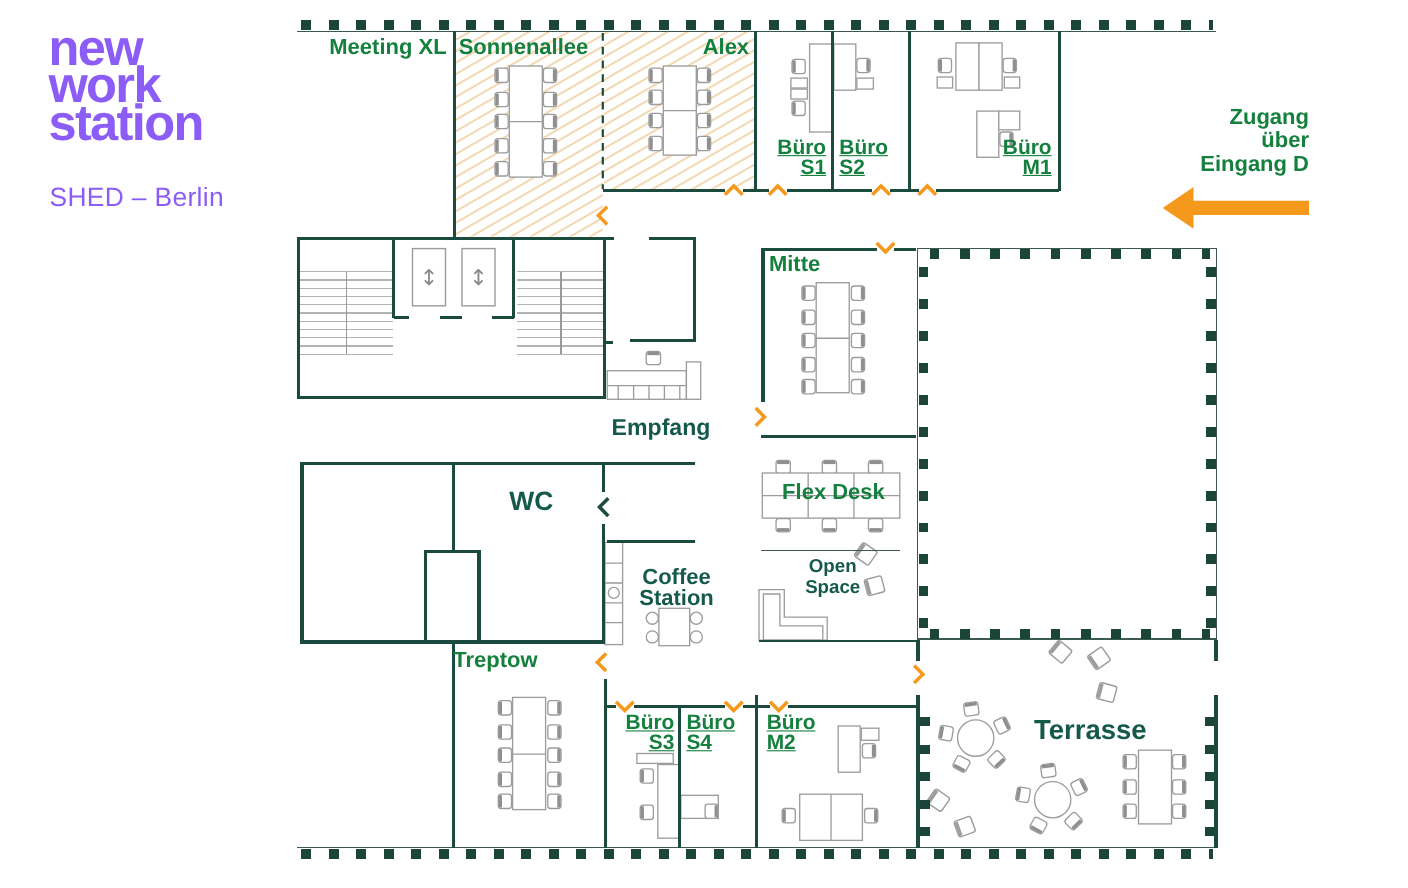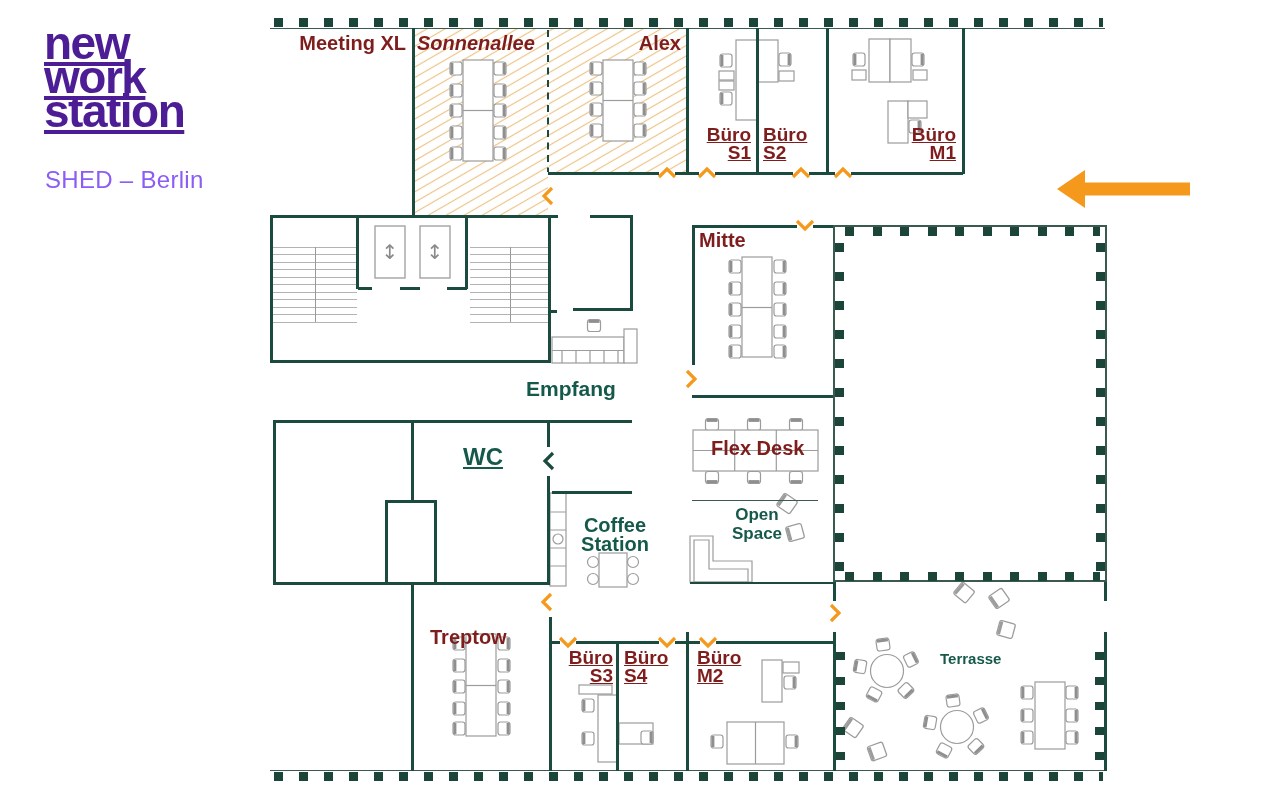--- a/index.html
+++ b/index.html
@@ -2,31 +2,31 @@
 <html><head>
 <meta charset="utf-8">
 <style>
   html,body{margin:0;padding:0;background:#ffffff;}
   body{width:1280px;height:807px;position:relative;overflow:hidden;
        font-family:"Liberation Sans", sans-serif;}
   #plan{position:absolute;left:0;top:0;width:1280px;height:807px;}
   svg{position:absolute;left:0;top:0;}
   .lbl{position:absolute;font-weight:bold;white-space:nowrap;line-height:1.05;}
   .lbl span{display:block;}
-  .o{color:#7f1d1d;}
+  .o{color:#15803d;}
   .g{color:#15594B;}
   .r{text-align:right;}
   .c{text-align:center;}
   .s20{font-size:20px;}
   .s21{font-size:21px;}
   .s24{font-size:24px;}
   .two{font-size:19px;line-height:17.5px;text-decoration:underline;}
   .zug{font-size:20px;line-height:21px;}
-  #logo{position:absolute;left:44px;top:26px;color:#4c1d95;font-weight:bold;
-        font-size:46px;line-height:34px;letter-spacing:-1.5px;text-decoration:underline;}
+  #logo{position:absolute;left:44px;top:26px;color:#8b5cf6;font-weight:bold;
+        font-size:46px;line-height:34px;letter-spacing:-1.5px;}
   #logo span{display:block;}
   #brand-sub{position:absolute;left:45px;top:166px;color:#8b5cf6;
         font-size:24px;font-weight:normal;letter-spacing:.3px;}
 </style>
 </head>
 <body>
 
 <div id="plan">
 
 <svg width="1280" height="807" viewBox="0 0 1280 807">
@@ -300,61 +300,66 @@
 </svg>
 
 <div id="logo">
   <span>new</span>
   <span>work</span>
   <span>station</span>
 </div>
 <div id="brand-sub">SHED – Berlin</div>
 
 <div class="lbl o s20" style="right:874px;top:33px;">Meeting XL</div>
-<div class="lbl o s20" style="left:417px;top:33px;font-style:italic;">Sonnenallee</div>
+<div class="lbl o s20" style="left:417px;top:33px;">Sonnenallee</div>
 <div class="lbl o s20" style="right:599px;top:33px;">Alex</div>
 
 <div class="lbl o two r" style="right:529px;top:126px;">
   <span>Büro</span>
   <span>S1</span>
 </div>
 <div class="lbl o two" style="left:763px;top:126px;">
   <span>Büro</span>
   <span>S2</span>
 </div>
 <div class="lbl o two r" style="right:324px;top:126px;">
   <span>Büro</span>
   <span>M1</span>
 </div>
 
+<div class="lbl o zug r" style="right:90px;top:97px;">
+  <span>Zugang</span>
+  <span>über</span>
+  <span>Eingang D</span>
+</div>
 
 <div class="lbl o s20" style="left:699px;top:230px;">Mitte</div>
-<div class="lbl g s21" style="left:526px;top:378px;">Empfang</div>
-<div class="lbl g s24" style="left:463px;top:444px;text-decoration:underline;">WC</div>
+<div class="lbl g s21" style="left:556px;top:378px;">Empfang</div>
+<div class="lbl g s24" style="left:463px;top:444px;">WC</div>
 
 <div class="lbl g c" style="left:579px;top:516px;width:72px;font-size:20px;line-height:19px;">
   <span>Coffee</span>
   <span>Station</span>
 </div>
 <div class="lbl g c" style="left:721px;top:505px;width:72px;font-size:17px;line-height:19px;">
   <span>Open</span>
   <span>Space</span>
 </div>
 
 <div class="lbl o s20" style="left:711px;top:438px;">Flex Desk</div>
-<div class="lbl o s20" style="left:430px;top:590px;margin-top:37px;">Treptow</div>
+<div class="lbl o s20" style="left:412px;top:590px;">Treptow</div>
 
 <div class="lbl o two r" style="right:667px;top:649px;">
   <span>Büro</span>
   <span>S3</span>
 </div>
 <div class="lbl o two" style="left:624px;top:649px;">
   <span>Büro</span>
   <span>S4</span>
 </div>
 <div class="lbl o two" style="left:697px;top:649px;">
   <span>Büro</span>
   <span>M2</span>
 </div>
 
-<div class="lbl g" style="left:940px;top:651px;font-size:15px;">Terrasse</div>
+<div class="lbl g" style="left:940px;top:651px;font-size:25px;">Terrasse</div>
 
 </div>
 
 </body></html>

